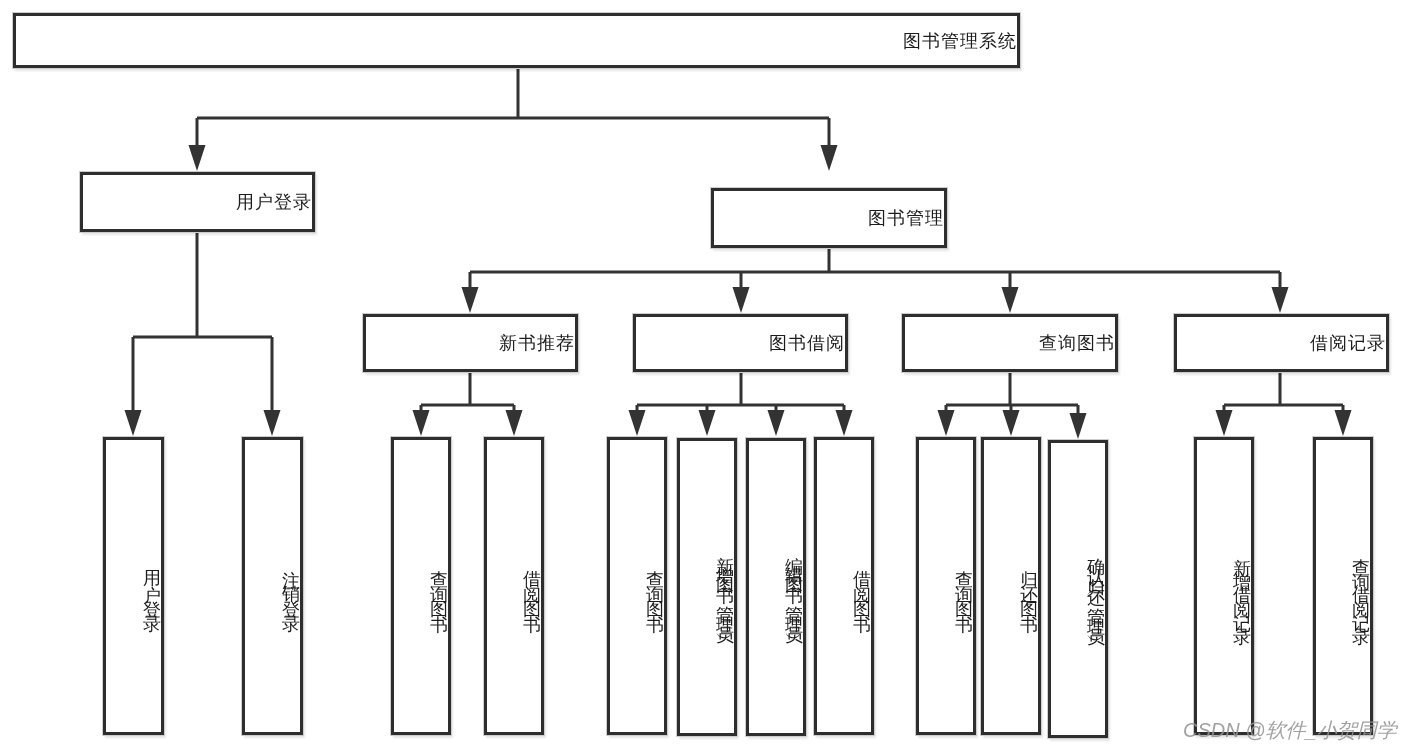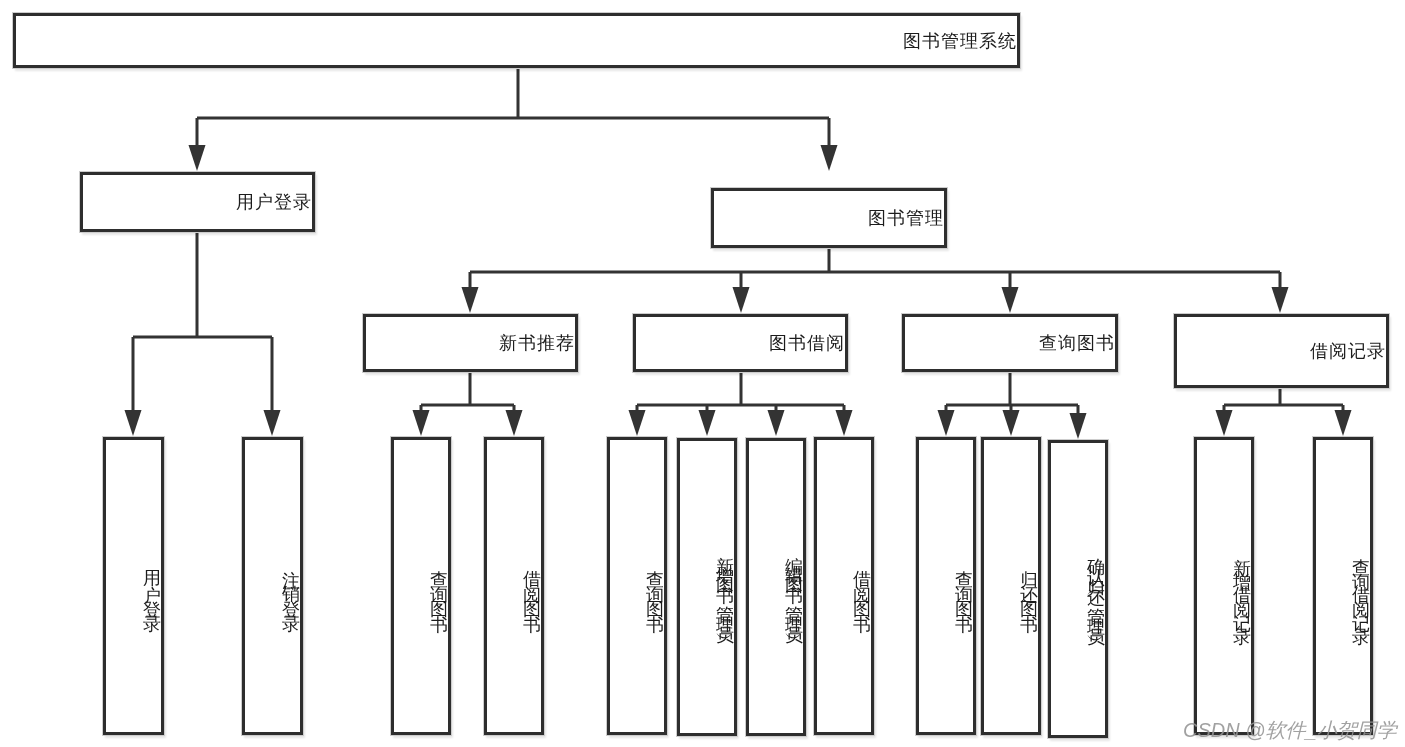--- a/index.html
+++ b/index.html
@@ -100,21 +100,21 @@
 
   <div class="node h" style="left:363px; top:314px; width:215px; height:58px;">
     <span>新书推荐</span>
   </div>
   <div class="node h" style="left:633px; top:314px; width:215px; height:58px;">
     <span>图书借阅</span>
   </div>
   <div class="node h" style="left:902px; top:314px; width:216px; height:58px;">
     <span>查询图书</span>
   </div>
-  <div class="node h" style="left:1174px; top:314px; width:215px; height:74px;">
+  <div class="node h" style="left:1174px; top:314px; width:215px; height:58px;">
     <span>借阅记录</span>
   </div>
 
   <div class="node v" style="left:103px; top:437px; width:61px; height:298px;">
     <span class="ls-lg">用户登录</span>
   </div>
   <div class="node v" style="left:242px; top:437px; width:61px; height:298px;">
     <span class="ls-lg">注销登录</span>
   </div>
 

